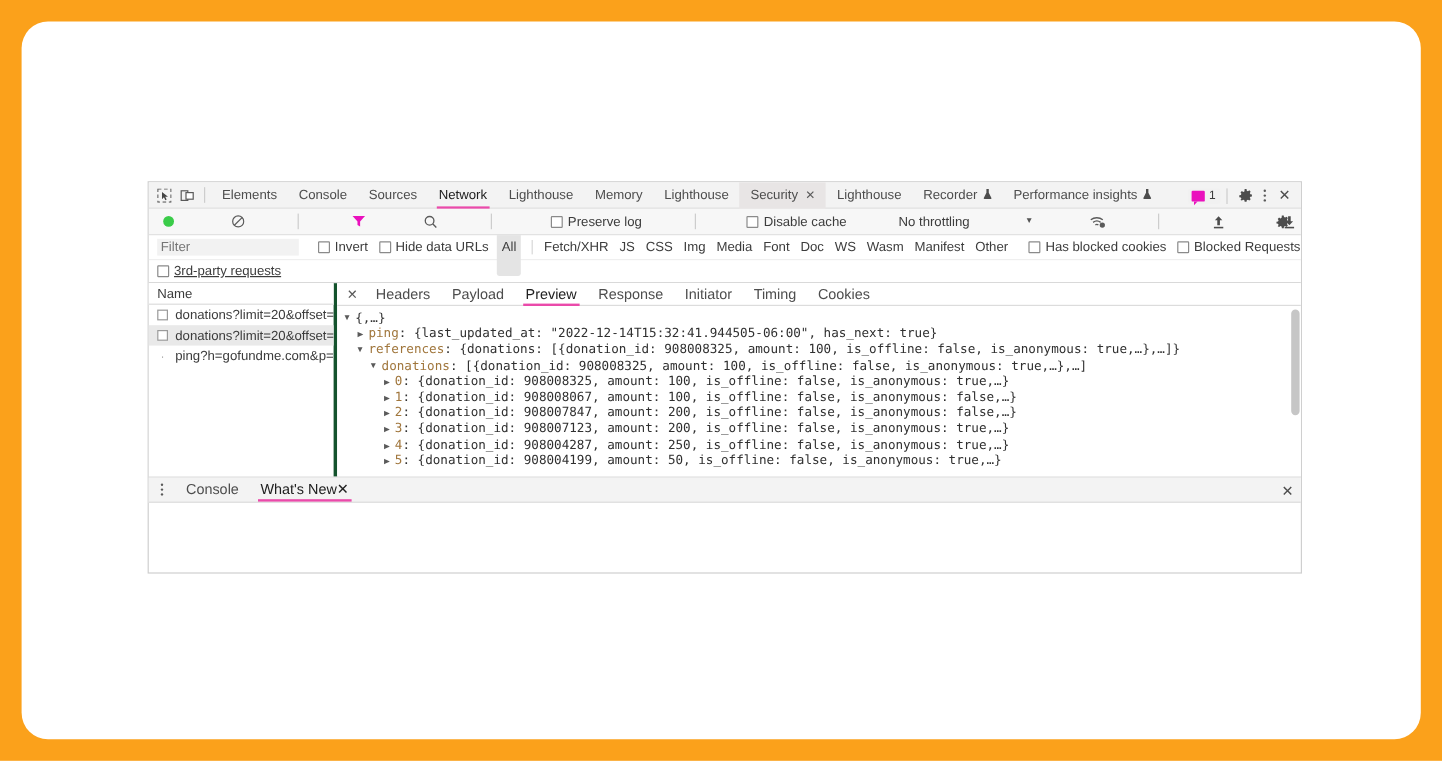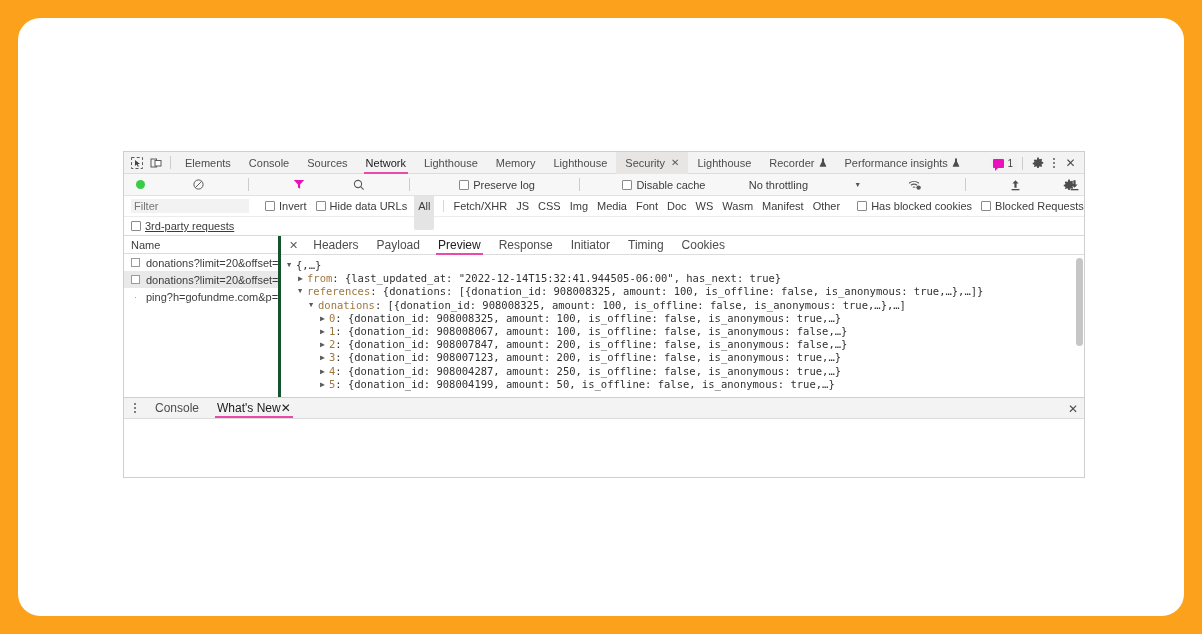--- a/index.html
+++ b/index.html
@@ -377,21 +377,21 @@
               </div>
           </div>
 
           <div id="jsontree">
             <div class="jline" style="padding-left:0px;">
               <span class="arrow down">▼</span>
               <span class="mono">{,…}</span>
             </div>
             <div class="jline" style="padding-left:11px;">
               <span class="arrow">▶</span>
-              <span class="key">from</span>
+              <span class="key">ping</span>
               <span class="mono">: {last_updated_at: "2022-12-14T15:32:41.944505-06:00", has_next: true}</span>
             </div>
             <div class="jline" style="padding-left:11px;">
               <span class="arrow down">▼</span>
               <span class="key">references</span>
               <span class="mono">: {donations: [{donation_id: 908008325, amount: 100, is_offline: false, is_anonymous: true,…},…]}</span>
             </div>
             <div class="jline" style="padding-left:22px;">
               <span class="arrow down">▼</span>
               <span class="key">donations</span>

